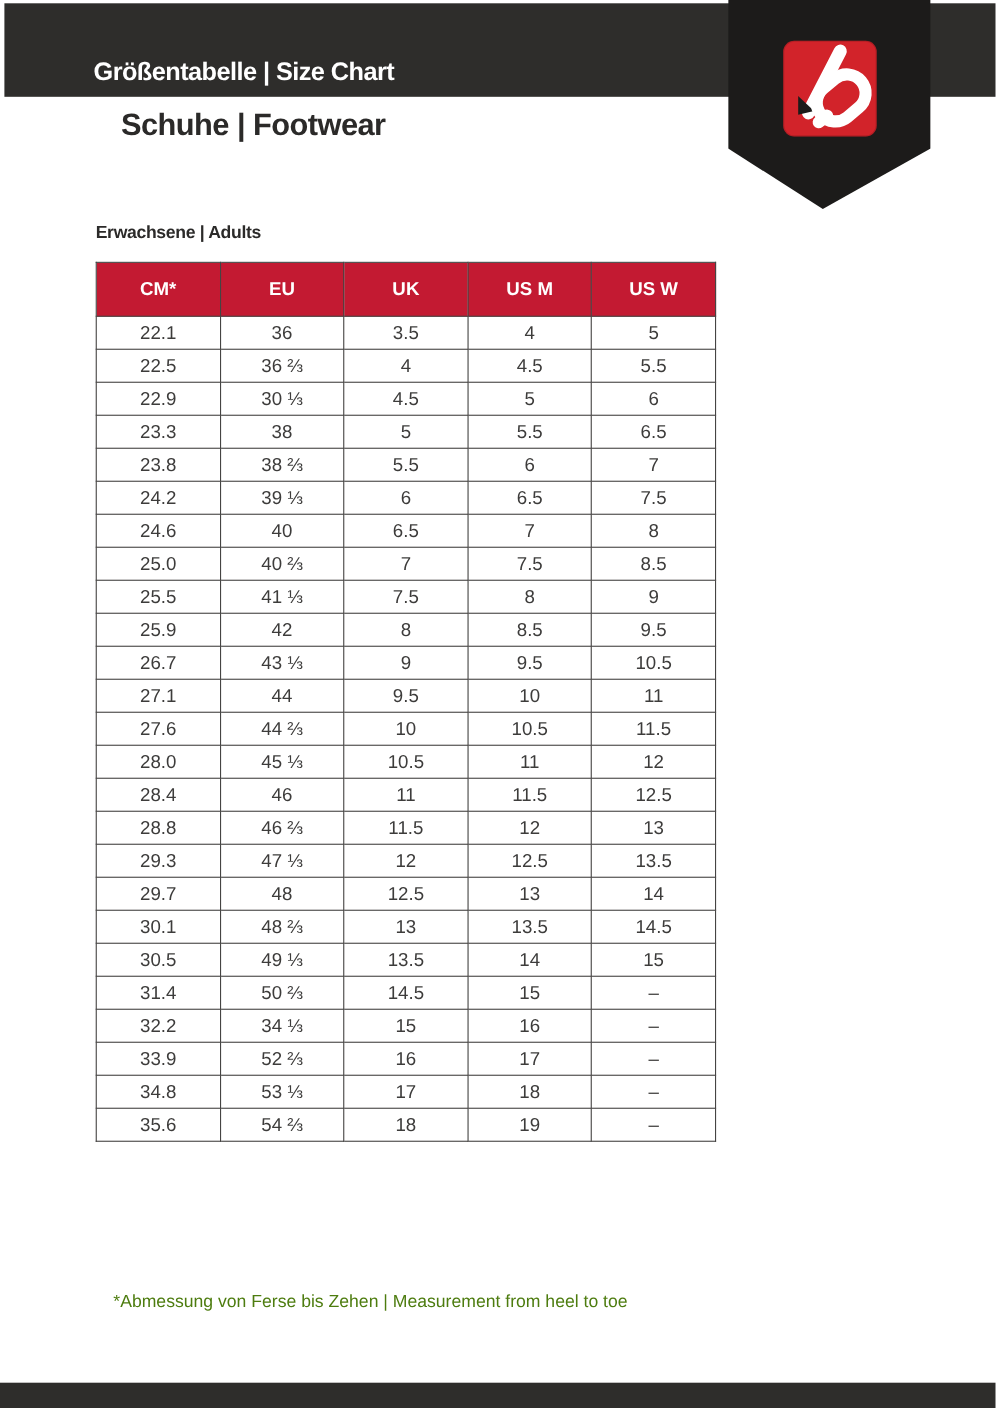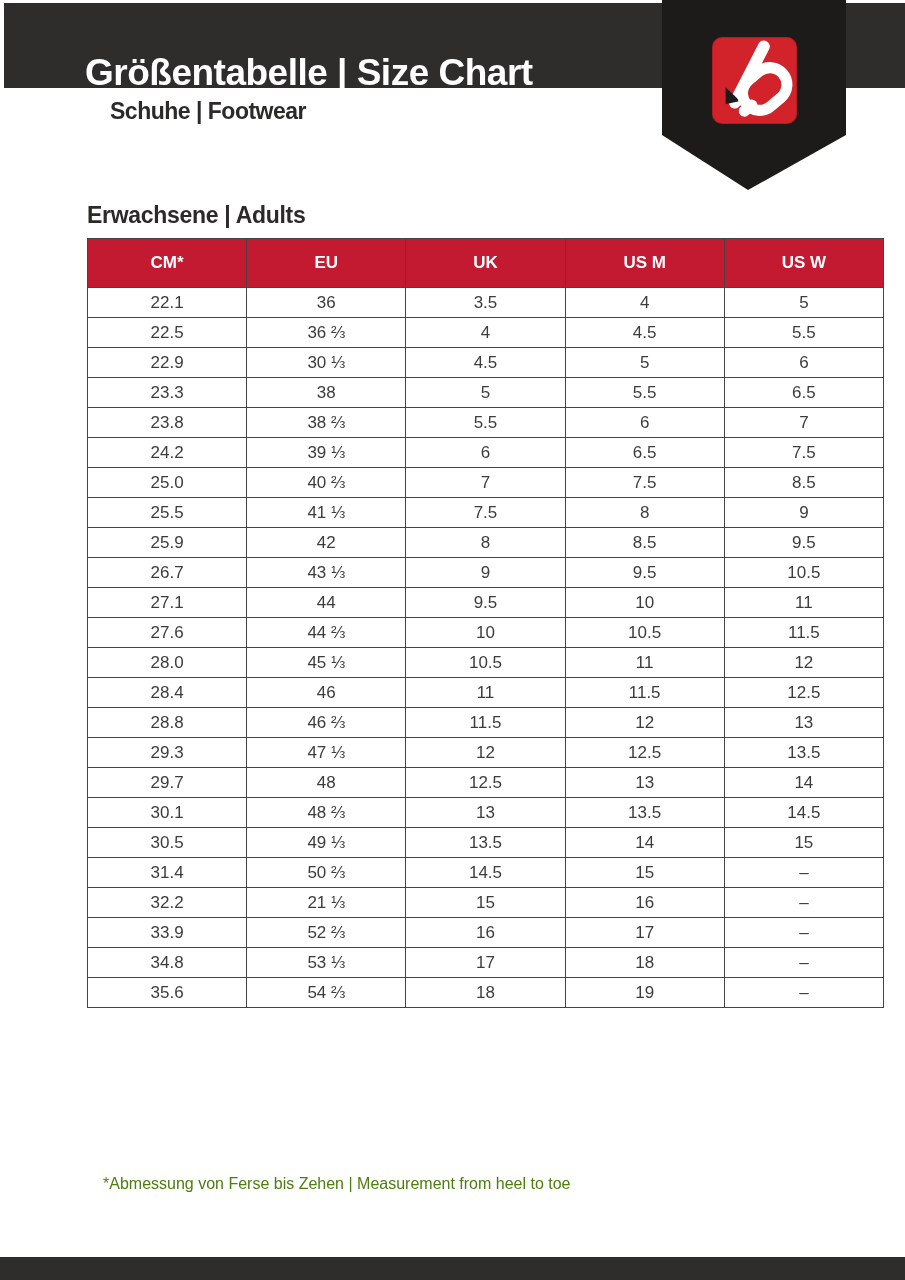--- a/index.html
+++ b/index.html
@@ -8,46 +8,46 @@
     background:#ffffff;
     font-family:"Liberation Sans","DejaVu Sans",sans-serif;
     -webkit-font-smoothing:antialiased;
   }
   .band{
     position:absolute;left:4px;top:3px;right:0;height:85px;
     background:var(--band,#2e2d2b);
   }
   .page-title{
     position:absolute;left:85px;top:54px;margin:0;
-    font-size:37px;font-weight:700;letter-spacing:-0.5px;line-height:1;
+    font-size:23px;font-weight:700;letter-spacing:-0.5px;line-height:1;
     color:#ffffff;white-space:nowrap;z-index:3;
   }
   .page-subtitle{
     position:absolute;left:110px;top:99px;margin:0;
-    font-size:23px;font-weight:700;letter-spacing:-0.5px;line-height:1.1;
+    font-size:28px;font-weight:700;letter-spacing:-0.5px;line-height:1.1;
     color:#2b2a29;white-space:nowrap;
   }
   .pennant{
     position:absolute;left:662px;top:0;width:184px;height:190px;z-index:2;
   }
   .pennant svg polygon{fill:var(--pennant,#1c1b1a);}
   .brand-logo{
     position:absolute;left:50px;top:37px;width:85px;height:87px;
     background:var(--logo-red,#d2232a);border-radius:10px;
     display:flex;align-items:center;justify-content:center;
     box-shadow:0 0 0 1px rgba(0,0,0,.15) inset;
   }
   .brand-logo svg{width:100%;height:100%;}
   .section-heading{
     position:absolute;left:87px;top:203px;margin:0;
-    font-size:23px;font-weight:700;letter-spacing:-0.3px;line-height:1.1;
+    font-size:16px;font-weight:700;letter-spacing:-0.3px;line-height:1.1;
     color:#2b2a29;white-space:nowrap;
   }
   table.size-table{
-    position:absolute;left:87px;top:238px;width:797px;
+    position:absolute;left:87px;top:238px;width:564px;
     border-collapse:collapse;table-layout:fixed;
   }
   table.size-table th{
     background:var(--red,#c31a32);
     color:#ffffff;font-size:17px;font-weight:700;
     height:46px;text-align:center;vertical-align:middle;
     border:1.5px solid #454443;
   }
   table.size-table td{
     color:#3d3c3b;font-size:17px;font-weight:400;
@@ -143,20 +143,27 @@
           <td>7</td>
         </tr>
         <tr>
           <td>24.2</td>
           <td>39 ⅓</td>
           <td>6</td>
           <td>6.5</td>
           <td>7.5</td>
         </tr>
         <tr>
+          <td>24.6</td>
+          <td>40</td>
+          <td>6.5</td>
+          <td>7</td>
+          <td>8</td>
+        </tr>
+        <tr>
           <td>25.0</td>
           <td>40 ⅔</td>
           <td>7</td>
           <td>7.5</td>
           <td>8.5</td>
         </tr>
         <tr>
           <td>25.5</td>
           <td>41 ⅓</td>
           <td>7.5</td>
@@ -242,21 +249,21 @@
         </tr>
         <tr>
           <td>31.4</td>
           <td>50 ⅔</td>
           <td>14.5</td>
           <td>15</td>
           <td>–</td>
         </tr>
         <tr>
           <td>32.2</td>
-          <td>21 ⅓</td>
+          <td>34 ⅓</td>
           <td>15</td>
           <td>16</td>
           <td>–</td>
         </tr>
         <tr>
           <td>33.9</td>
           <td>52 ⅔</td>
           <td>16</td>
           <td>17</td>
           <td>–</td>

